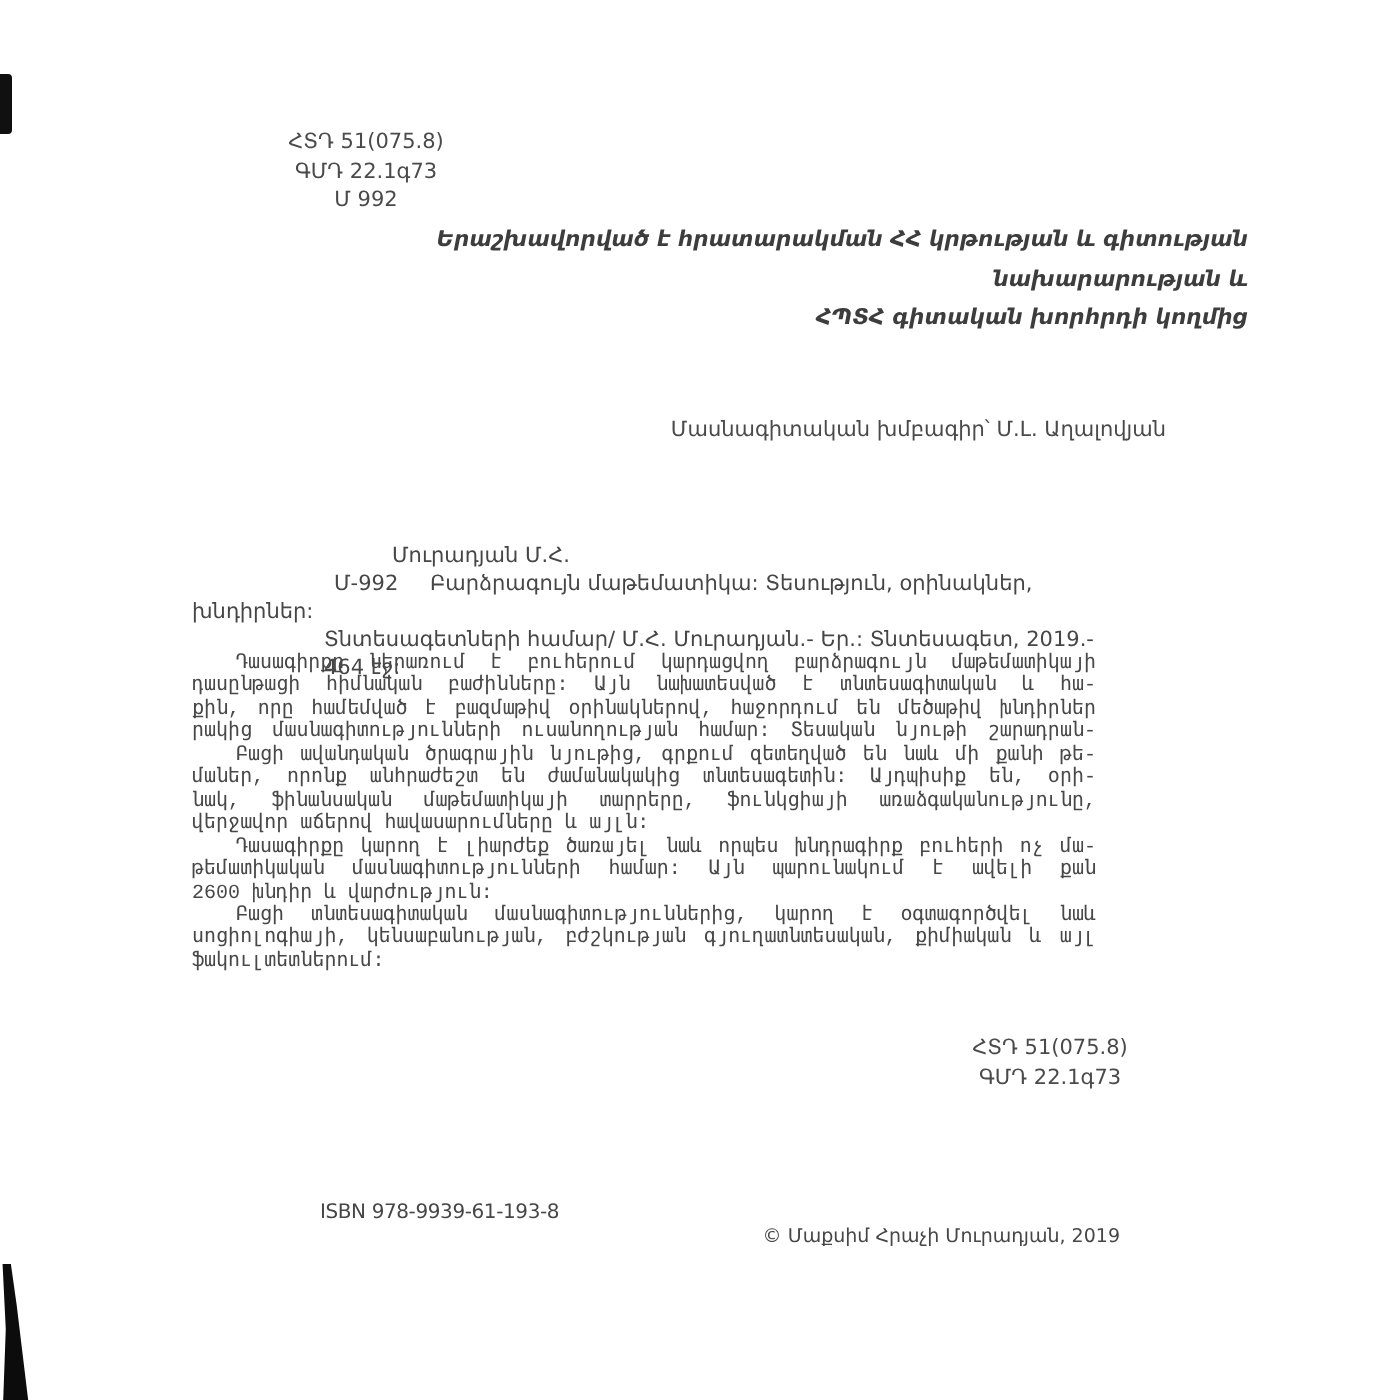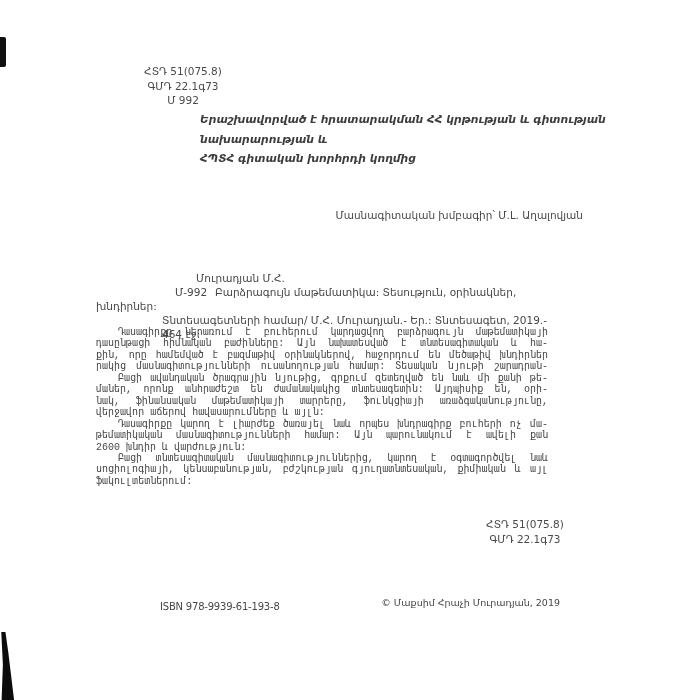--- a/index.html
+++ b/index.html
@@ -8,40 +8,40 @@
     background:#ffffff;
     font-family:"DejaVu Sans",sans-serif;
     color:#474747;
     -webkit-font-smoothing:antialiased;
   }
   .abs{position:absolute;}
   
   .top-codes{left:122px;top:64px;width:122px;text-align:center;
     font-size:10.5px;line-height:14.5px;color:#4a4a4a;}
   
-  .endorsement{left:200px;top:110px;width:424px;text-align:left;
+  .endorsement{left:200px;top:110px;width:424px;text-align:right;
     font-size:10.8px;line-height:19.5px;font-weight:bold;font-style:italic;color:#3d3d3d;}
   
   .editor{top:209px;right:117px;font-size:10.5px;color:#4a4a4a;}
   
   .catalog{left:96px;top:271px;width:470px;font-size:10.5px;line-height:14px;color:#464646;}
   .catalog .l1{margin-left:100px;}
-  .catalog .code{display:inline-block;width:48px;margin-left:71px;text-align:center;}
+  .catalog .code{display:inline-block;width:48px;margin-left:71px;}
   .catalog .l3{margin-left:66px;}
   
   .annotation{left:96px;top:327px;width:452px;font-size:10px;line-height:11.45px;color:#484848;}
   .ann-line{white-space:nowrap;font-family:Liberation Mono, monospace;}
   .ann-line.just{white-space:normal;text-align:justify;text-align-last:justify;}
   .ann-line.indent{padding-left:22px;}
   
   .bottom-codes{left:455px;top:517px;width:140px;text-align:center;
     font-size:10.5px;line-height:15px;color:#4a4a4a;}
   
   .isbn{left:160px;top:601px;font-size:10px;letter-spacing:-0.2px;color:#464646;}
-  .copyright{right:140px;top:597px;font-size:9.5px;color:#464646;}
+  .copyright{right:140px;top:613px;font-size:9.5px;color:#464646;}
   
   .scan-mark-top{left:0;top:37px;width:6px;height:30px;background:#101010;border-radius:0 2px 2px 0;}
   .scan-mark-bottom{left:0;top:632px;width:16px;height:68px;background:#0c0c0c;
     clip-path:polygon(8% 0,34% 0,52% 30%,88% 100%,10% 100%,18% 48%);}
 </style>
 </head>
 <body>
 
 <div class="abs scan-mark-top"></div>
 <div class="abs scan-mark-bottom"></div>

